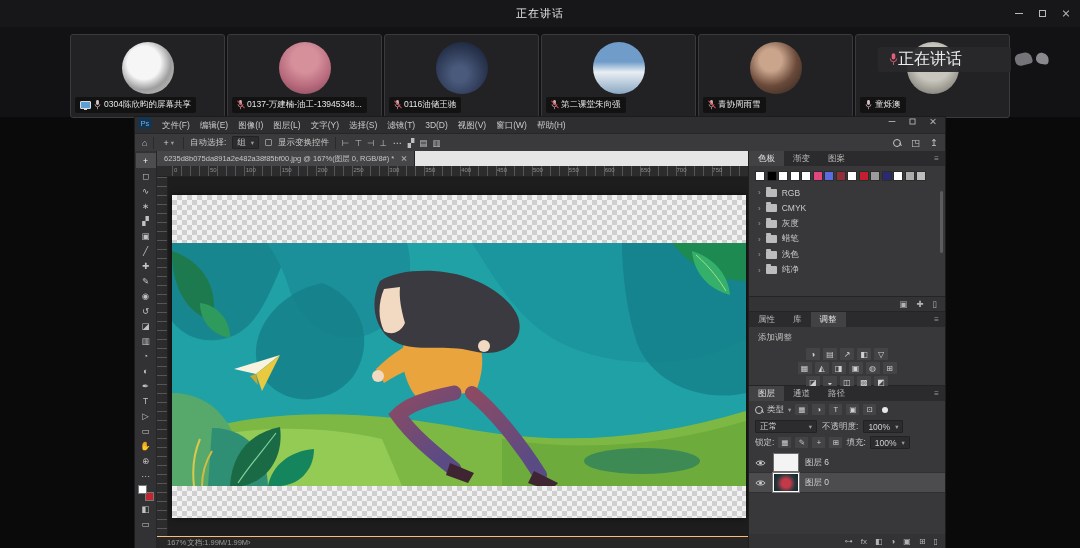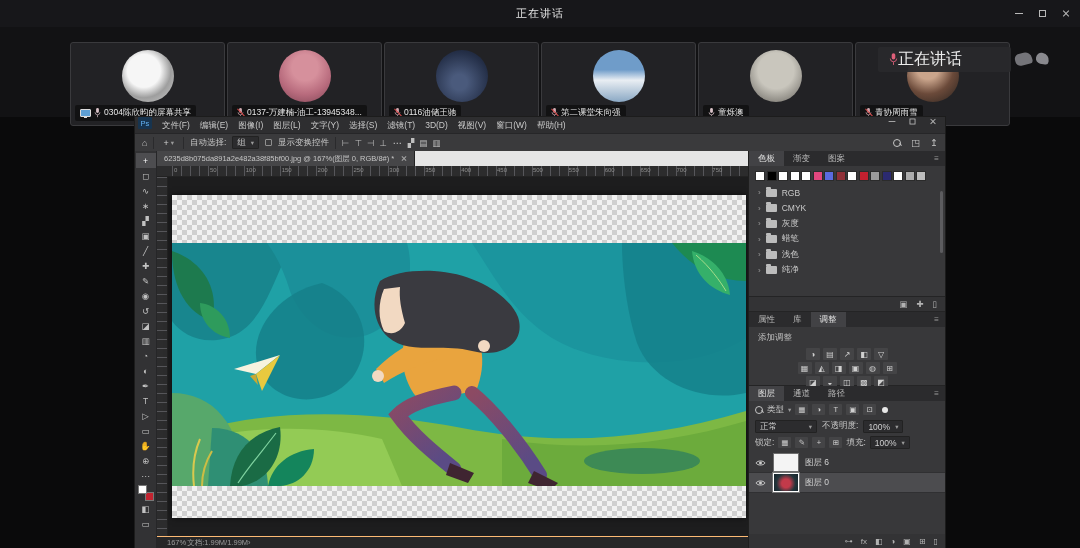--- a/index.html
+++ b/index.html
@@ -15,21 +15,21 @@
   .ic-min{width:8px;height:1px;background:#b9b9b9}
   .ic-max{width:7px;height:7px;border:1px solid #b9b9b9}
   .ic-close{position:relative;width:8px;height:8px}
   .ic-close::before,.ic-close::after{content:"";position:absolute;left:0;top:3.5px;width:8px;height:1px;background:#b9b9b9}
   .ic-close::before{transform:rotate(45deg)}.ic-close::after{transform:rotate(-45deg)}
 
   
   .strip{position:absolute;left:0;top:27px;width:1080px;height:90px;background:#121214;
     display:flex;justify-content:center;align-items:flex-start;padding-top:3px}
   .tile{position:relative;width:155px;height:84px;background:#222225;border:1px solid #3a3a3d;
-    border-radius:3px;margin:12px 1px;overflow:hidden}
+    border-radius:3px;margin:4px 1px;overflow:hidden}
   .avatar{position:absolute;left:50%;top:7px;transform:translateX(-50%);width:52px;height:52px;border-radius:50%}
   .av1{background:radial-gradient(circle at 42% 40%,#f6f6f6 0 38%,#9e9e9e 62%,#cfcfcf)}
   .av2{background:radial-gradient(circle at 50% 34%,#d6909c 0 30%,#b86b7d 62%,#7e4454)}
   .av3{background:radial-gradient(circle at 45% 62%,#4a5a7c 0 18%,#253049 68%,#131a2b)}
   .av4{background:linear-gradient(#6f9cc9 38%,#e9eef3 58%,#8aa8c4)}
   .av5{background:radial-gradient(circle at 40% 35%,#caa58c 0 24%,#6b4a3a 56%,#27211d)}
   .av6{background:radial-gradient(circle at 50% 40%,#c9c6bd 0 44%,#8e8b84 76%,#57554f)}
   .namebar{position:absolute;left:4px;bottom:4px;display:flex;align-items:center;gap:3px;
     background:rgba(8,8,8,.62);border-radius:2px;padding:2px 5px;font-size:8.5px;color:#e6e6e6;
     max-width:145px;white-space:nowrap;overflow:hidden}
@@ -125,21 +125,21 @@
   .adjhint{font-size:8.5px;color:#bebebe;padding:5px 9px 3px}
   .adjgrid{display:flex;flex-direction:column;gap:2px;align-items:center;padding-top:1px}
   .adjrow{display:flex;gap:3px}
   .adj{width:14px;height:12px;background:#444446;color:#d0d0d0;font-size:8px;display:flex;
     align-items:center;justify-content:center;border-radius:1px}
   .layers{flex:1;display:flex;flex-direction:column;min-height:0}
   .lfilter{display:flex;align-items:center;gap:4px;height:17px;padding:0 6px;color:#c5c5c5}
   .lfico{width:13px;height:11px;background:#444446;display:flex;align-items:center;justify-content:center;
     font-size:7.5px;color:#cfcfcf;border-radius:1px}
   .dot{width:6px;height:6px;border-radius:50%;background:#e8e8e8;margin-left:2px}
-  .lblend{display:flex;gap:5px;padding:2px 6px 3px;align-items:flex-start;color:#c5c5c5}
+  .lblend{display:flex;gap:5px;padding:2px 6px 3px;align-items:flex-end;color:#c5c5c5}
   .llock{display:flex;gap:4px;padding:0 6px 4px;align-items:center;color:#c5c5c5}
   .lrow{display:flex;align-items:center;gap:6px;height:20px;padding:0 5px;font-size:8.5px;color:#d2d2d2;
     border-bottom:1px solid #303032}
   .lrow.selected{background:#4c4c4f}
   .eye{width:13px;display:flex;justify-content:center}
   .th{width:26px;height:19px;border:1px solid #6d6d6d;background:#f4f4f4}
   .th.img{background:radial-gradient(circle at 50% 55%,#c23a4a 0 28%,#24353b 62%,#16222a);border:1px solid #fff;outline:1px solid #777}
   .lfoot{margin-top:auto;height:14px;background:#333335;display:flex;justify-content:flex-end;gap:8px;
     align-items:center;padding-right:7px;font-size:8px;color:#b2b2b2;font-style:normal}
 
@@ -207,43 +207,43 @@
           <svg class="micsvg" width="7" height="10" viewBox="0 0 10 14">
               <rect x="3" y="0" width="4" height="7" rx="2" fill="#cfa9b0"></rect>
               <path d="M1.5 6a3.5 3.5 0 0 0 7 0" fill="none" stroke="#cfa9b0"></path>
               <line x1="5" y1="10" x2="5" y2="13" stroke="#cfa9b0"></line>
             </svg>
         </span>
         <span>第二课堂朱向强</span>
       </div>
     </div>
     <div class="tile">
+      <div class="avatar av5"></div>
+      <div class="namebar">
+        <span class="micwrap slash">
+          <svg class="micsvg" width="7" height="10" viewBox="0 0 10 14">
+              <rect x="3" y="0" width="4" height="7" rx="2" fill="#cfa9b0"></rect>
+              <path d="M1.5 6a3.5 3.5 0 0 0 7 0" fill="none" stroke="#cfa9b0"></path>
+              <line x1="5" y1="10" x2="5" y2="13" stroke="#cfa9b0"></line>
+            </svg>
+        </span>
+        <span>青协周雨雪</span>
+      </div>
+    </div>
+    <div class="tile">
       <div class="avatar av6"></div>
       <div class="namebar">
         <span class="micwrap">
           <svg class="micsvg" width="7" height="10" viewBox="0 0 10 14">
               <rect x="3" y="0" width="4" height="7" rx="2" fill="#d9c2c8"></rect>
               <path d="M1.5 6a3.5 3.5 0 0 0 7 0" fill="none" stroke="#d9c2c8"></path>
               <line x1="5" y1="10" x2="5" y2="13" stroke="#d9c2c8"></line>
             </svg>
         </span>
         <span>童烁澳</span>
-      </div>
-    </div>
-    <div class="tile">
-      <div class="avatar av5"></div>
-      <div class="namebar">
-        <span class="micwrap slash">
-          <svg class="micsvg" width="7" height="10" viewBox="0 0 10 14">
-              <rect x="3" y="0" width="4" height="7" rx="2" fill="#cfa9b0"></rect>
-              <path d="M1.5 6a3.5 3.5 0 0 0 7 0" fill="none" stroke="#cfa9b0"></path>
-              <line x1="5" y1="10" x2="5" y2="13" stroke="#cfa9b0"></line>
-            </svg>
-        </span>
-        <span>青协周雨雪</span>
       </div>
     </div>
   </div>
 
   <div class="toast">
     <span>
       <svg class="micsvg" width="9" height="13" viewBox="0 0 10 14">
           <rect x="3" y="0" width="4" height="7" rx="2" fill="#e0607a"></rect>
           <path d="M1.5 6a3.5 3.5 0 0 0 7 0" fill="none" stroke="#e0607a"></path>
           <line x1="5" y1="10" x2="5" y2="13" stroke="#e0607a"></line>

